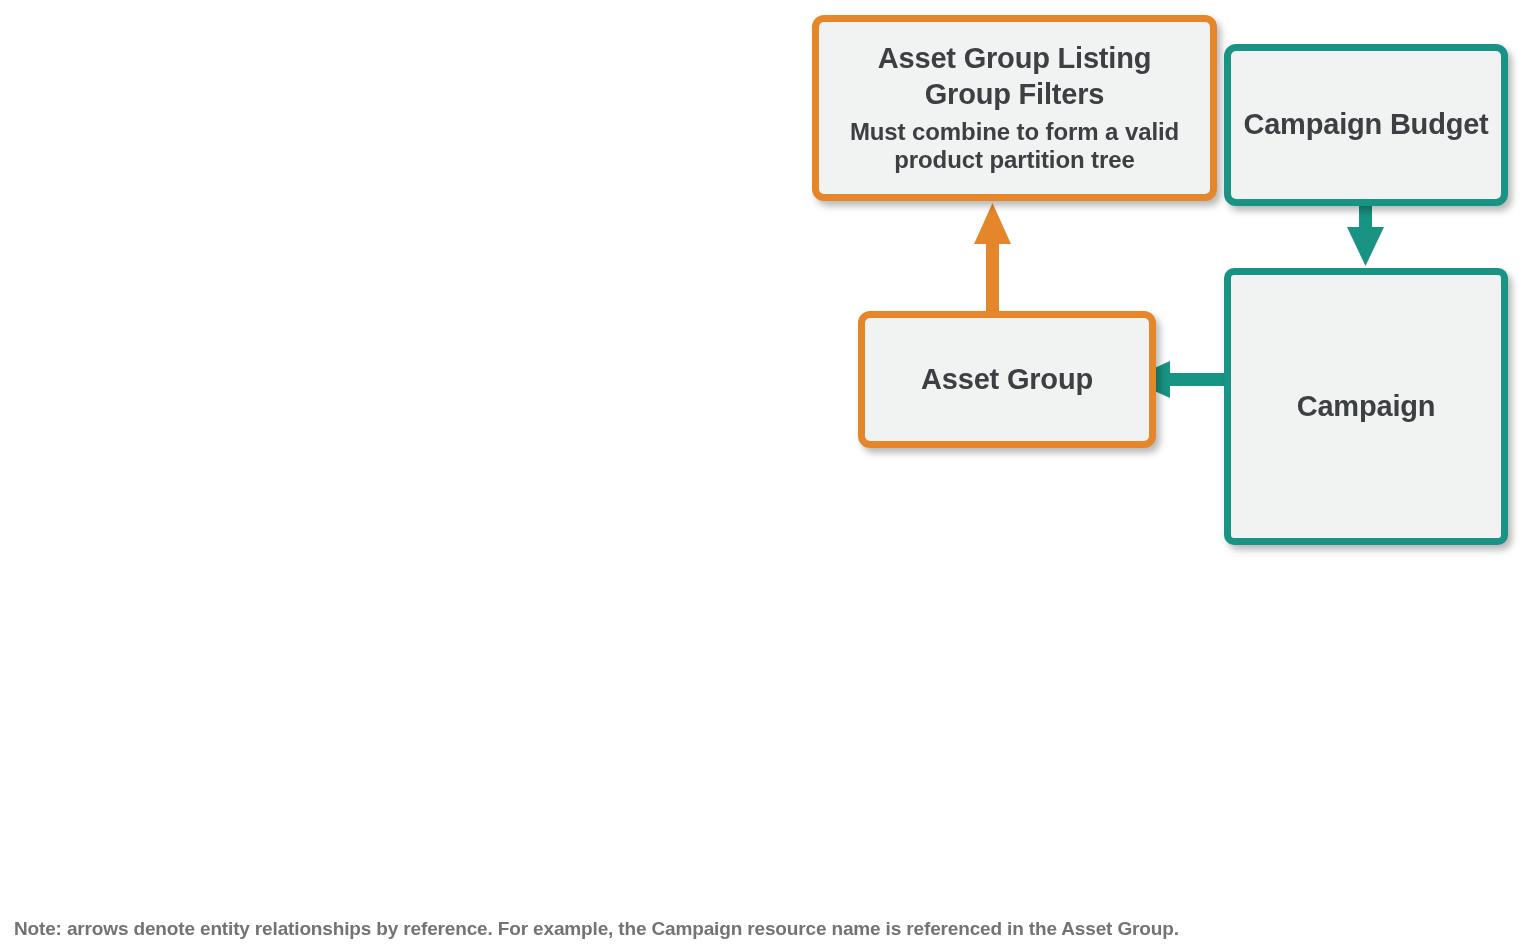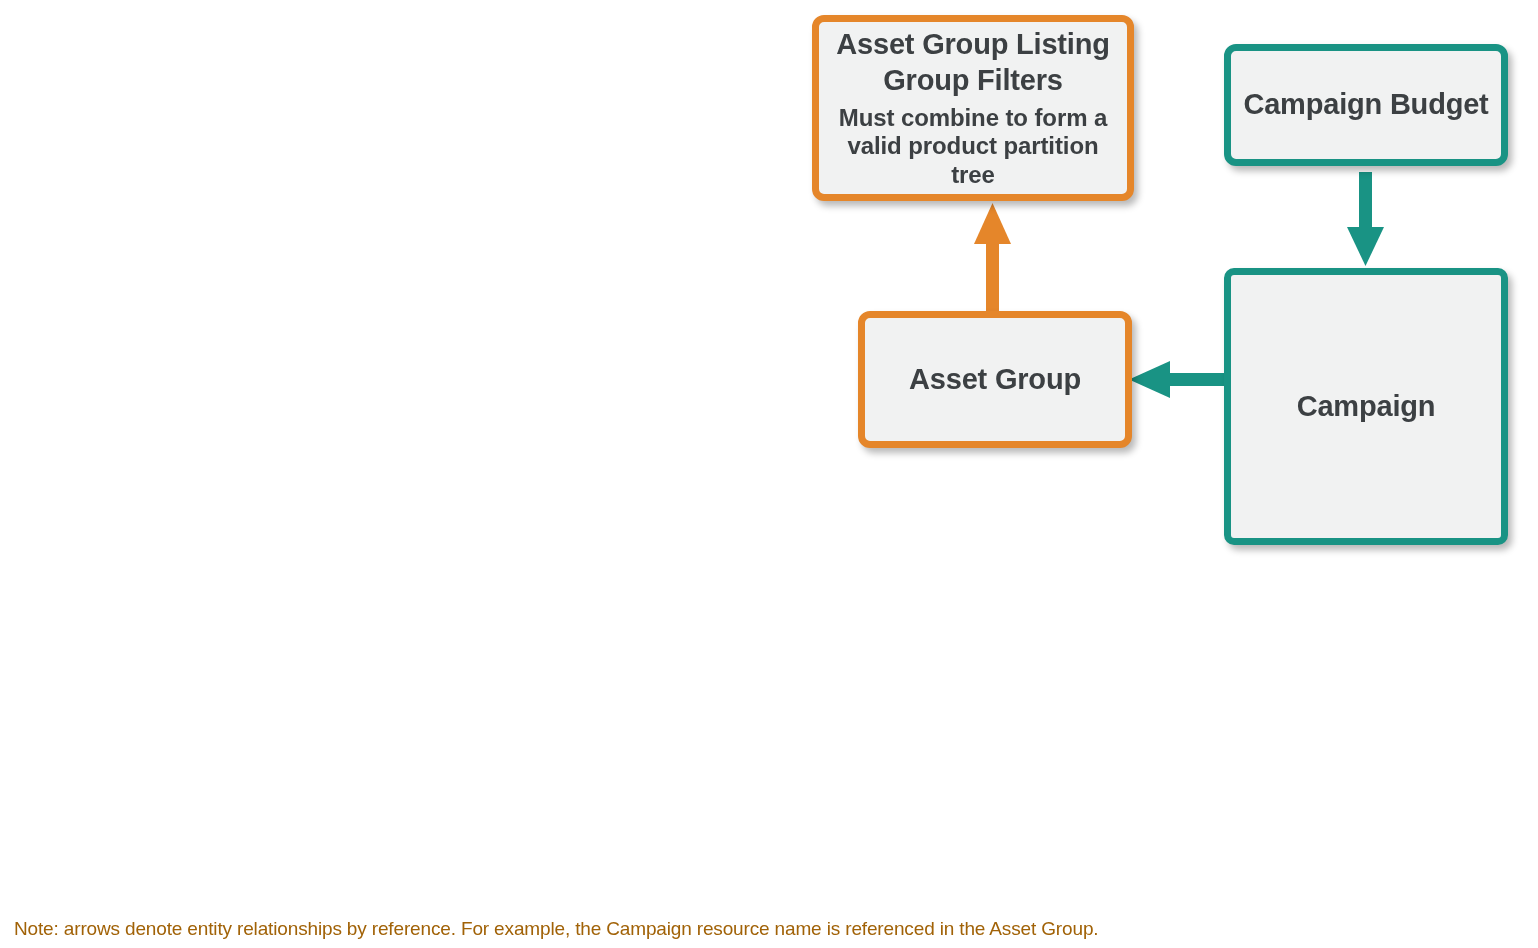--- a/index.html
+++ b/index.html
@@ -60,36 +60,36 @@
     color: #3c4043;
     line-height: 1.18;
     margin-top: 6px;
     letter-spacing: -0.1px;
   }
 
   
   #node-aglgf {
     left: 812px;
     top: 15px;
-    width: 322px;
+    width: 405px;
     height: 186px;
   }
 
   #node-asset-group {
     left: 858px;
     top: 311px;
-    width: 274px;
+    width: 298px;
     height: 137px;
   }
 
   #node-campaign-budget {
     left: 1224px;
     top: 44px;
     width: 284px;
-    height: 122px;
+    height: 162px;
   }
 
   #node-campaign {
     left: 1224px;
     top: 268px;
     width: 284px;
     height: 277px;
     border-radius: 10px;
   }
 
@@ -103,22 +103,22 @@
     z-index: 1;
     pointer-events: none;
   }
 
   
   #note {
     position: absolute;
     left: 14px;
     top: 918px;
     font-size: 19px;
-    font-weight: normal;
-    color: #a16207;
+    font-weight: bold;
+    color: #737373;
     white-space: nowrap;
     letter-spacing: -0.15px;
   }
 </style>
 </head>
 <body>
 
 <div id="diagram-canvas">
 
   <svg id="arrow-layer" viewBox="0 0 1538 948" width="1538" height="948" xmlns="http://www.w3.org/2000/svg">

